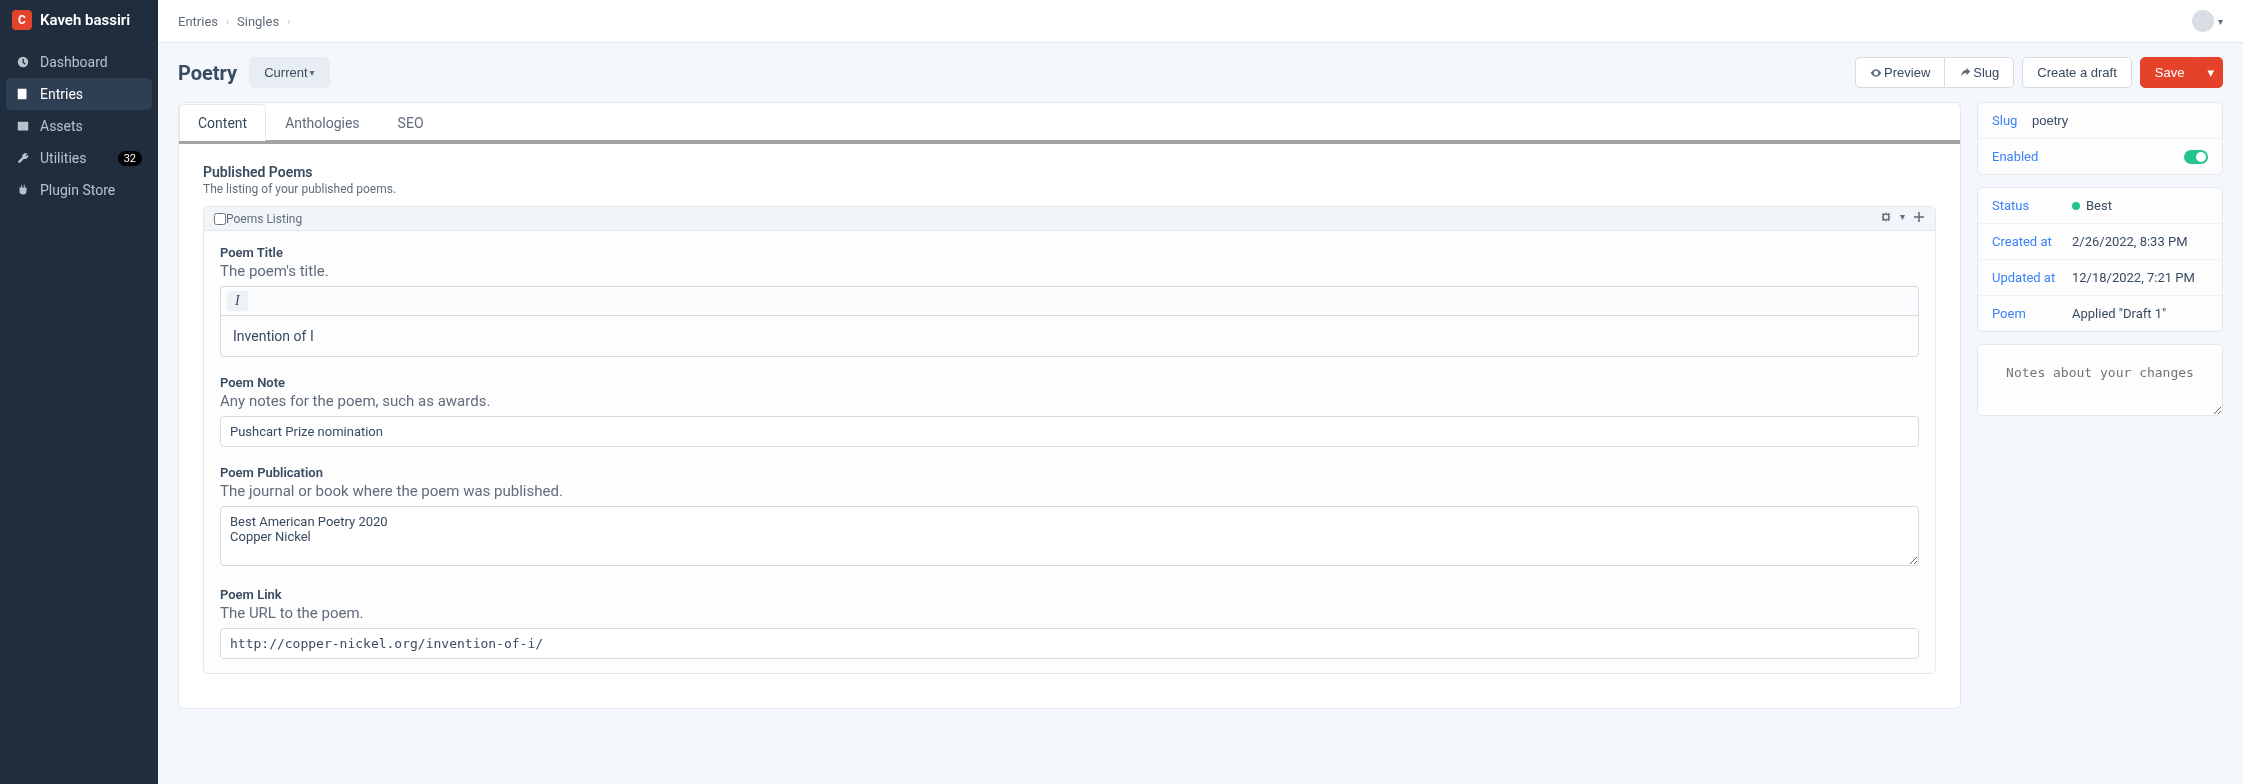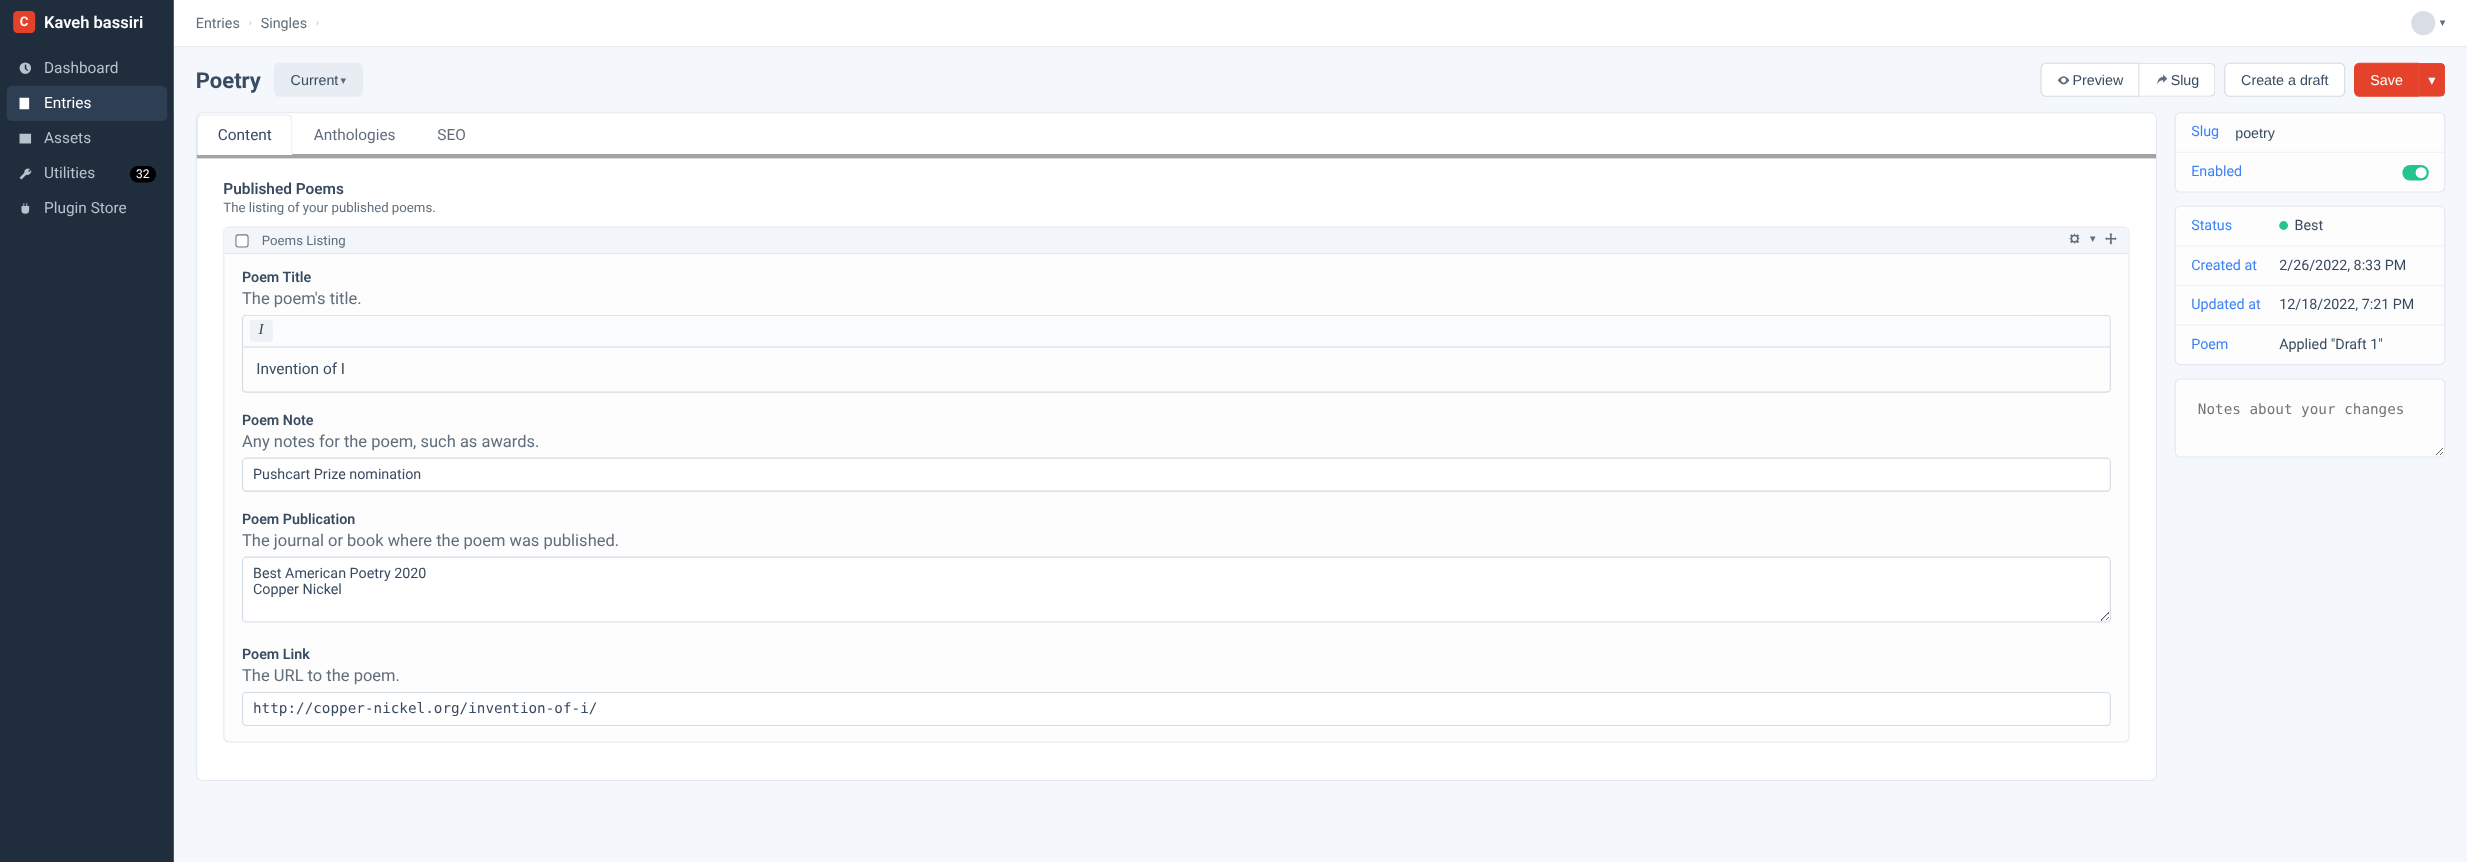--- a/index.html
+++ b/index.html
@@ -142,21 +142,21 @@
     .section-desc { font-size: 12px; color: #606d7b; margin-bottom: 10px; }
     .matrix-block {
       border: 1px solid #e3e8ee;
       border-radius: 5px;
       margin-bottom: 14px;
       background: #fdfdfe;
     }
     .block-header {
       display: flex;
       align-items: center;
-      gap: 12px;
+      gap: 0;
       padding: 4px 10px;
       background: #f2f5f9;
       border-bottom: 1px solid #e3e8ee;
       font-size: 12px;
       color: #606d7b;
     }
     .block-header .spacer { margin-left: auto; display: flex; gap: 8px; }
     .block-body { padding: 14px 16px; }
     .field { margin-bottom: 18px; }
     .field:last-child { margin-bottom: 0; }
@@ -235,20 +235,21 @@
     }
     .notes-area {
       width: 100%;
       border: 1px solid #e3e8ee;
       border-radius: 5px;
       padding: 20px;
       font-size: 13px;
       min-height: 38px;
       background: #fdfdfe;
       resize: vertical;
+      text-align: center;
     }
     .checkbox { width: 12px; height: 12px; }
     .icon-svg { width: 12px; height: 12px; fill: #606d7b; }
     .slug-value { border: none; background: none; font-size: 13px; }
   </style>
 </head>
 <body>
 
 <aside class="sidebar">
   <div class="sidebar-header">

